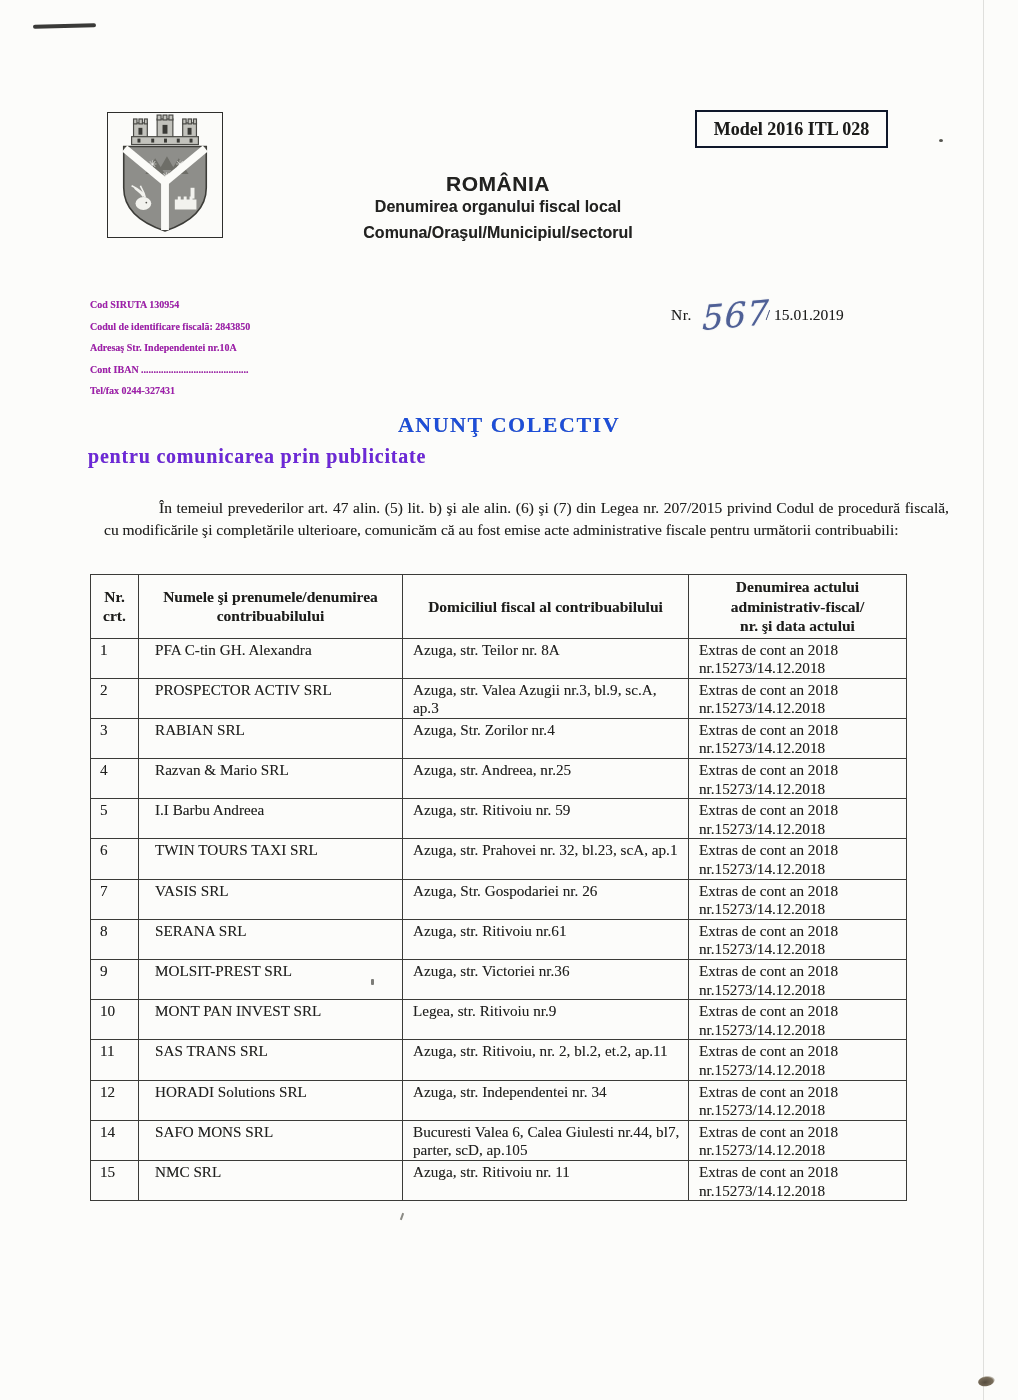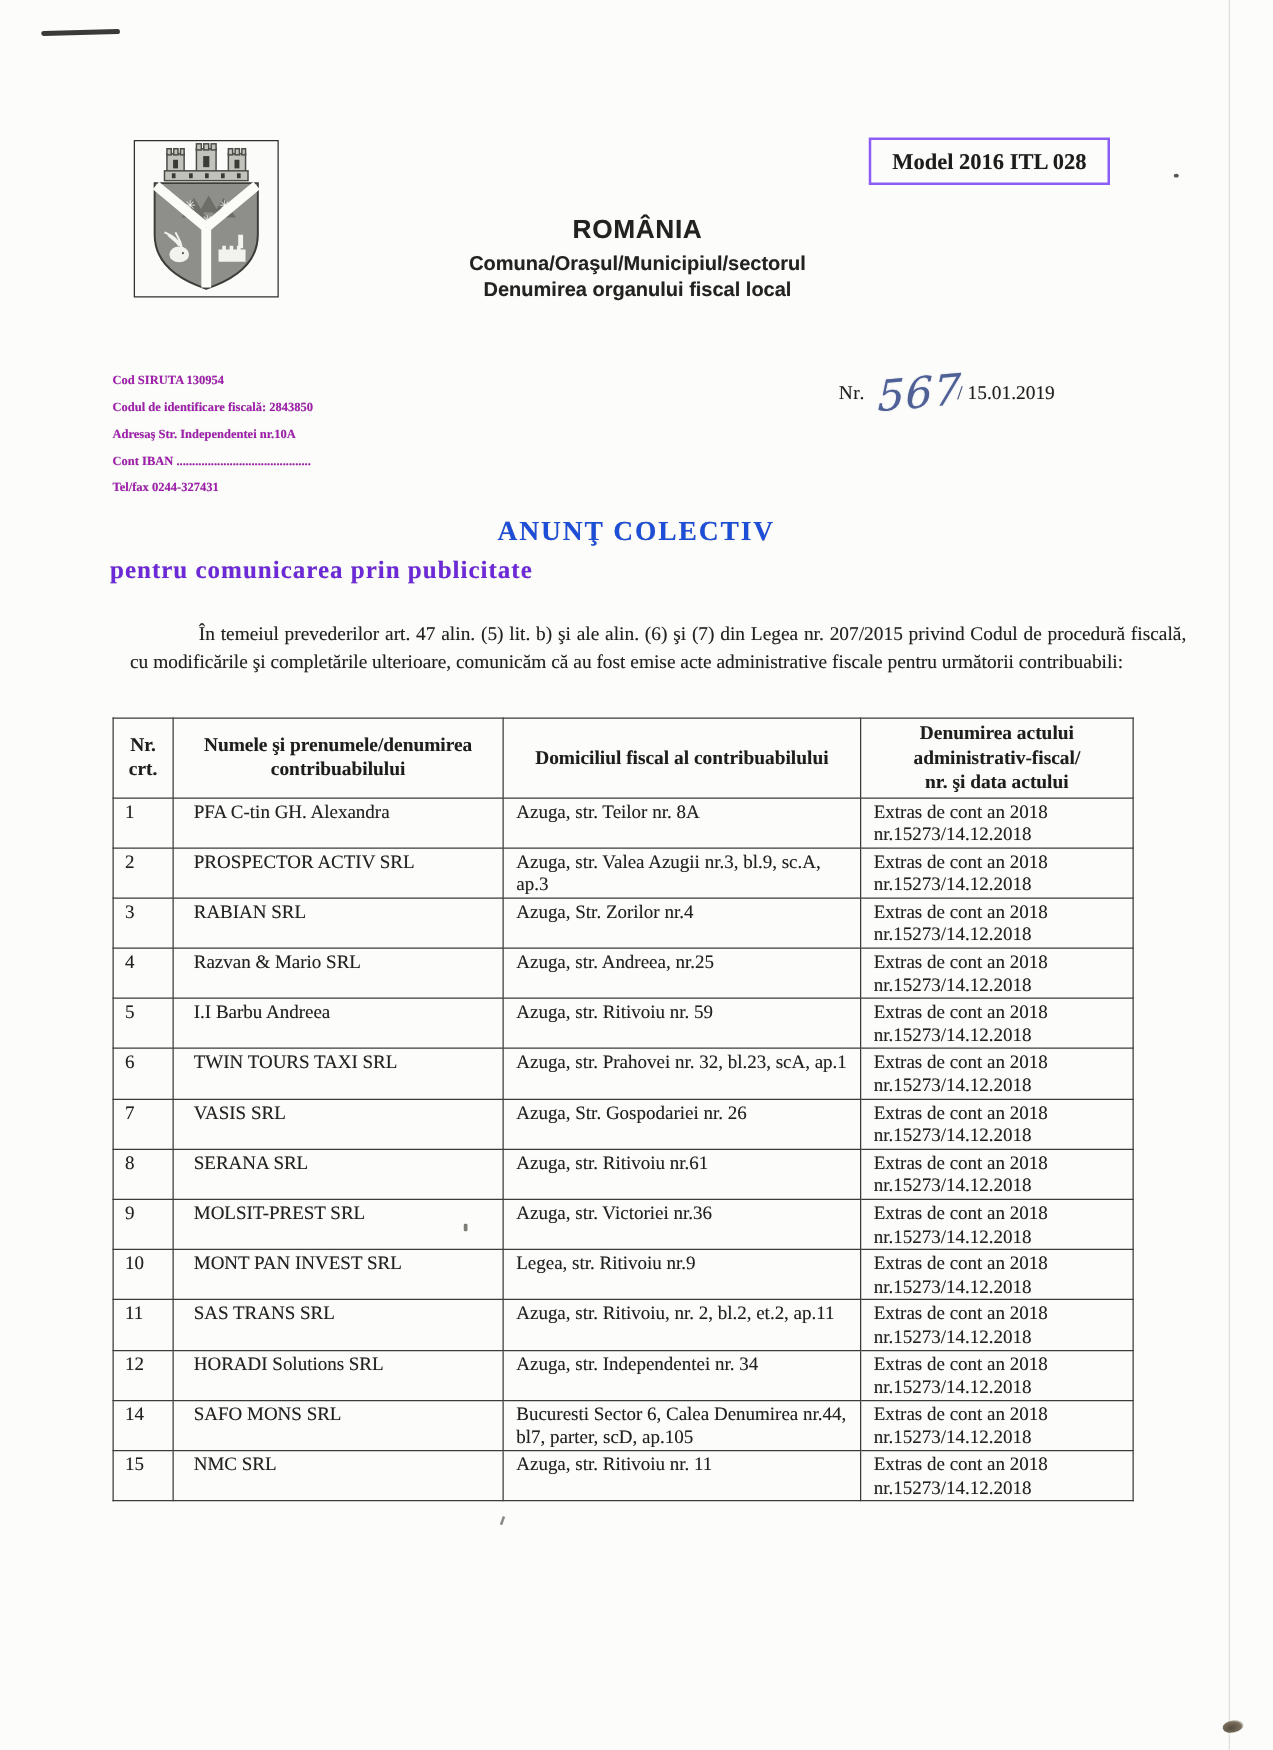--- a/index.html
+++ b/index.html
@@ -34,30 +34,30 @@
 
   
   .coa-box {
     position: absolute; left: 107px; top: 112px; width: 116px; height: 126px;
     border: 1.5px solid #2e2e2c; background: #fbfbf9;
   }
   .coa-box svg { display: block; width: 100%; height: 100%; }
 
   
   .header-center {
-    position: absolute; left: 304px; top: 172px; width: 412px;
+    position: absolute; left: 292px; top: 172px; width: 412px;
     text-align: center; font-family: "Liberation Sans", sans-serif; color: #222220;
   }
   .header-country { font-size: 21px; font-weight: bold; letter-spacing: 0.5px; }
   .header-org { font-size: 16px; font-weight: bold; margin-top: 5px; line-height: 21px; }
 
   
   .model-box {
     position: absolute; left: 695px; top: 110px; width: 193px; height: 38px;
-    border: 2px solid #8b5cf6; display: flex; align-items: center; justify-content: center;
+    border: 2px solid #0f172a; display: flex; align-items: center; justify-content: center;
     font-size: 18px; font-weight: bold; color: #1c1c1a;
   }
 
   
   .issuer {
     position: absolute; left: 90px; top: 294px; width: 420px;
     font-size: 10px; line-height: 21.5px; color: #a21caf; font-weight: bold;
   }
 
   
@@ -176,22 +176,22 @@
 
       <g fill="#f2f2ee">
         <path d="M68,98 L68,88 L71,88 L71,85 L74,85 L74,88 L77,88 L77,85 L80,85 L80,88 L83,88 L83,85 L86,85 L86,88 L90,88 L90,98 Z"></path>
         <rect x="84" y="76" width="4" height="11"></rect>
       </g>
     </svg>
   </div>
 
   <div class="header-center">
     <div class="header-country">ROMÂNIA</div>
+    <div class="header-org" style="margin-top:0;">Denumirea organului fiscal local</div>
     <div class="header-org">Comuna/Oraşul/Municipiul/sectorul</div>
-    <div class="header-org" style="margin-top:0;">Denumirea organului fiscal local</div>
   </div>
 
   <div class="model-box">
     <span>Model 2016 ITL 028</span>
   </div>
 
   <div class="issuer">
     <div>Cod SIRUTA 130954</div>
     <div>Codul de identificare fiscală: 2843850</div>
     <div>Adresaş Str. Independentei nr.10A</div>
@@ -346,21 +346,21 @@
       <td class="c-act">
         <span>Extras de cont  an 2018</span>
         <span>nr.15273/14.12.2018</span>
       </td>
     </tr>
 
 
     <tr>
       <td class="c-nr">14</td>
       <td class="c-name">SAFO MONS SRL</td>
-      <td class="c-addr">Bucuresti Sector 6, Calea Denumirea nr.44, bl7, parter, scD, ap.105</td>
+      <td class="c-addr">Bucuresti Valea 6, Calea Giulesti nr.44, bl7, parter, scD, ap.105</td>
       <td class="c-act">
         <span>Extras de cont  an 2018</span>
         <span>nr.15273/14.12.2018</span>
       </td>
     </tr>
 
     <tr>
       <td class="c-nr">15</td>
       <td class="c-name">NMC SRL</td>
       <td class="c-addr">Azuga, str. Ritivoiu nr. 11</td>

